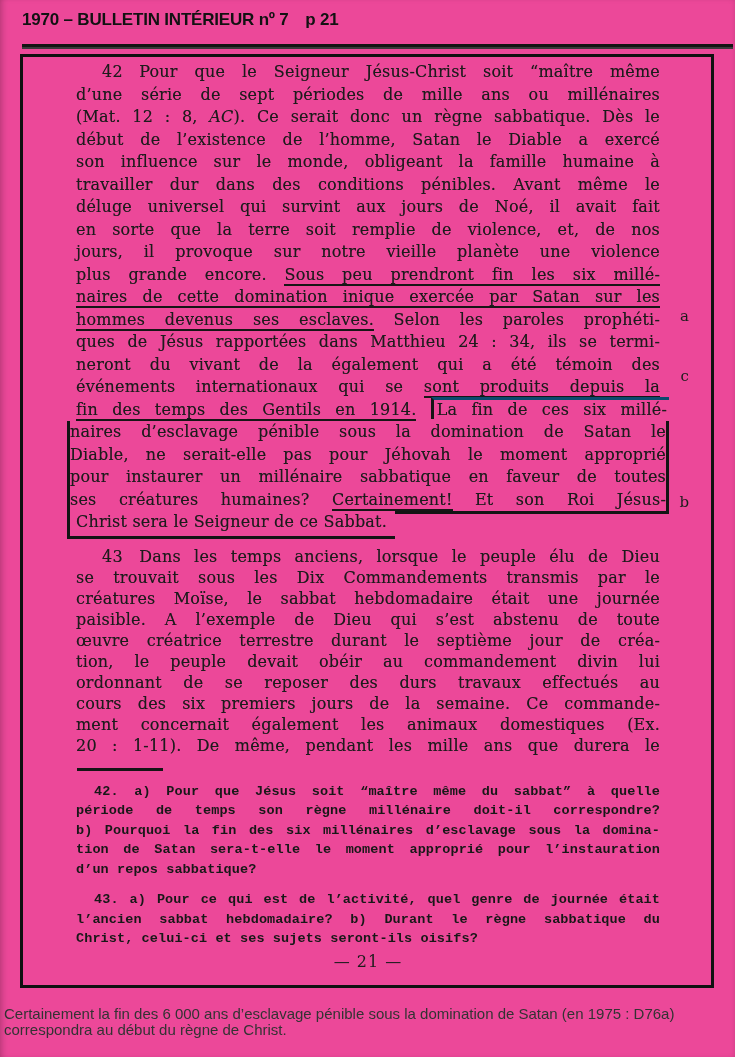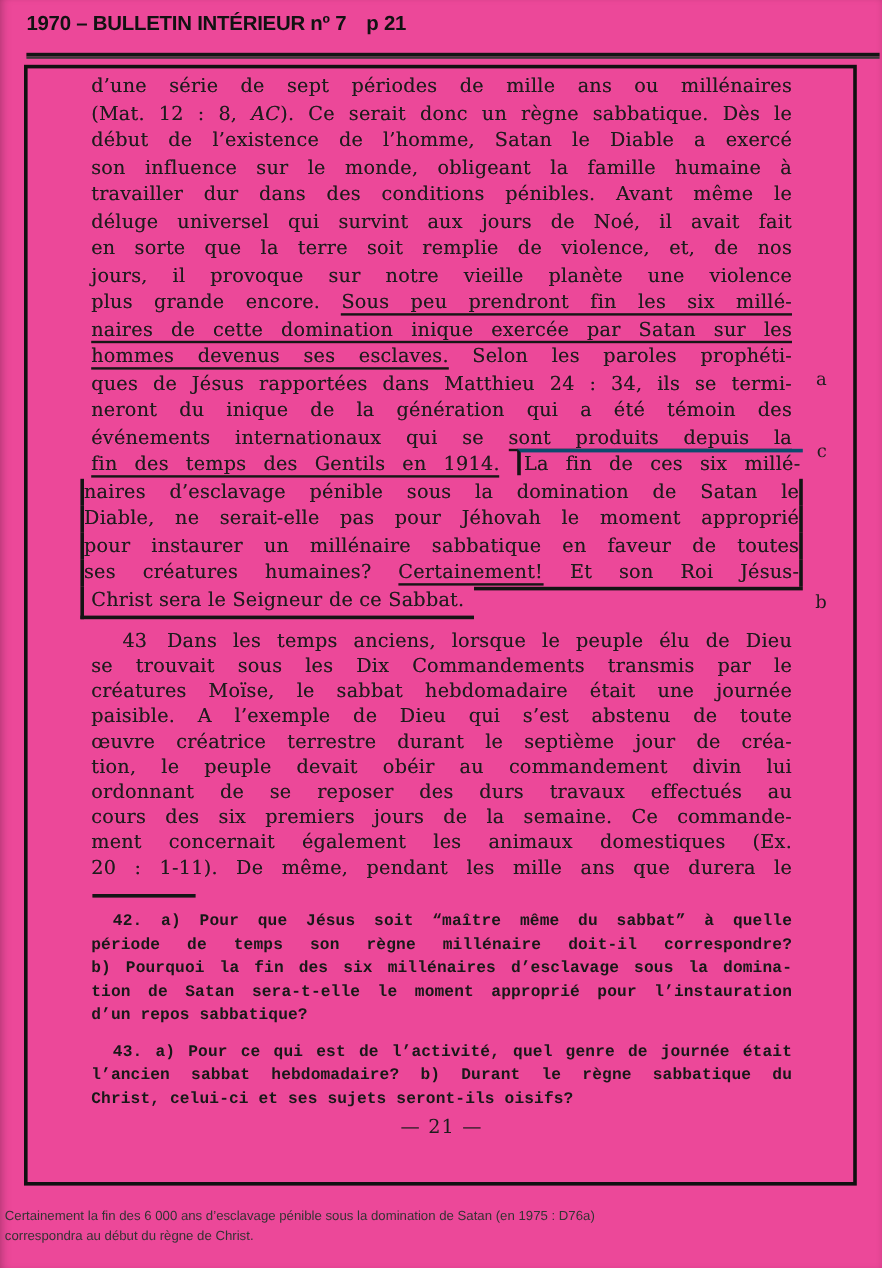--- a/index.html
+++ b/index.html
@@ -56,48 +56,49 @@
   .pageno{text-align:center;font-size:16px;letter-spacing:1px;margin-top:3px;}
   
   .ml{position:absolute;right:22px;font-size:15px;color:#1d1d1d;}
   .ml-a{top:250px;}
   .ml-c{top:310px;}
   .ml-b{top:436px;}
   
   .caption{
     position:absolute;left:4px;top:1006px;width:728px;
     font-family:"Liberation Sans","DejaVu Sans",sans-serif;
-    font-size:11px;line-height:16px;color:#333;
+    font-size:15px;line-height:16px;color:#333;
   }
   .caption .line{text-align:left;text-align-last:left;}
 </style>
 </head>
 <body>
 
 <div class="page">
 
   <div class="hdr">1970 – BULLETIN INTÉRIEUR nº 7  p 21</div>
   <div class="hdr-rule"></div>
 
   <div class="main-box">
     <div class="col">
       <div class="para para-42">
+          <div class="line indent"><span>42  Pour que le Seigneur Jésus-Christ soit “maître même</span></div>
           <div class="line"><span>d’une série de sept périodes de mille ans ou millénaires</span></div>
           <div class="line"><span>(Mat. 12 : 8, </span><span class="i">AC</span><span>). Ce serait donc un règne sabbatique. Dès le</span></div>
           <div class="line"><span>début de l’existence de l’homme, Satan le Diable a exercé</span></div>
           <div class="line"><span>son influence sur le monde, obligeant la famille humaine à</span></div>
           <div class="line"><span>travailler dur dans des conditions pénibles. Avant même le</span></div>
           <div class="line"><span>déluge universel qui survint aux jours de Noé, il avait fait</span></div>
           <div class="line"><span>en sorte que la terre soit remplie de violence, et, de nos</span></div>
           <div class="line"><span>jours, il provoque sur notre vieille planète une violence</span></div>
           <div class="line"><span>plus grande encore. </span><span class="u">Sous peu prendront fin les six millé-</span></div>
           <div class="line"><span class="u">naires de cette domination inique exercée par Satan sur les</span></div>
           <div class="line"><span class="u">hommes devenus ses esclaves.</span><span> Selon les paroles prophéti-</span></div>
           <div class="line"><span>ques de Jésus rapportées dans Matthieu 24 : 34, ils se termi-</span></div>
-          <div class="line"><span>neront du inique de la génération qui a été témoin des</span></div>
+          <div class="line"><span>neront du vivant de la également qui a été témoin des</span></div>
           <div class="line"><span>événements internationaux qui se </span><span class="u">sont produits depuis la</span></div>
           <div class="line box-open-line"><span class="u">fin des temps des Gentils en 1914.</span><span> </span><span class="box-open">La fin de ces six millé-</span></div>
           <div class="line box-mid"><span>naires d’esclavage pénible sous la domination de Satan le</span></div>
           <div class="line box-mid"><span>Diable, ne serait-elle pas pour Jéhovah le moment approprié</span></div>
           <div class="line box-mid"><span>pour instaurer un millénaire sabbatique en faveur de toutes</span></div>
           <div class="line box-mid"><span>ses créatures humaines? </span><span class="u">Certainement!</span><span> Et son Roi Jésus-</span></div>
           <div class="line box-close-line">
             <span class="box-close">Christ sera le Seigneur de ce Sabbat.</span>
             <span class="box-step"></span>
           </div>

